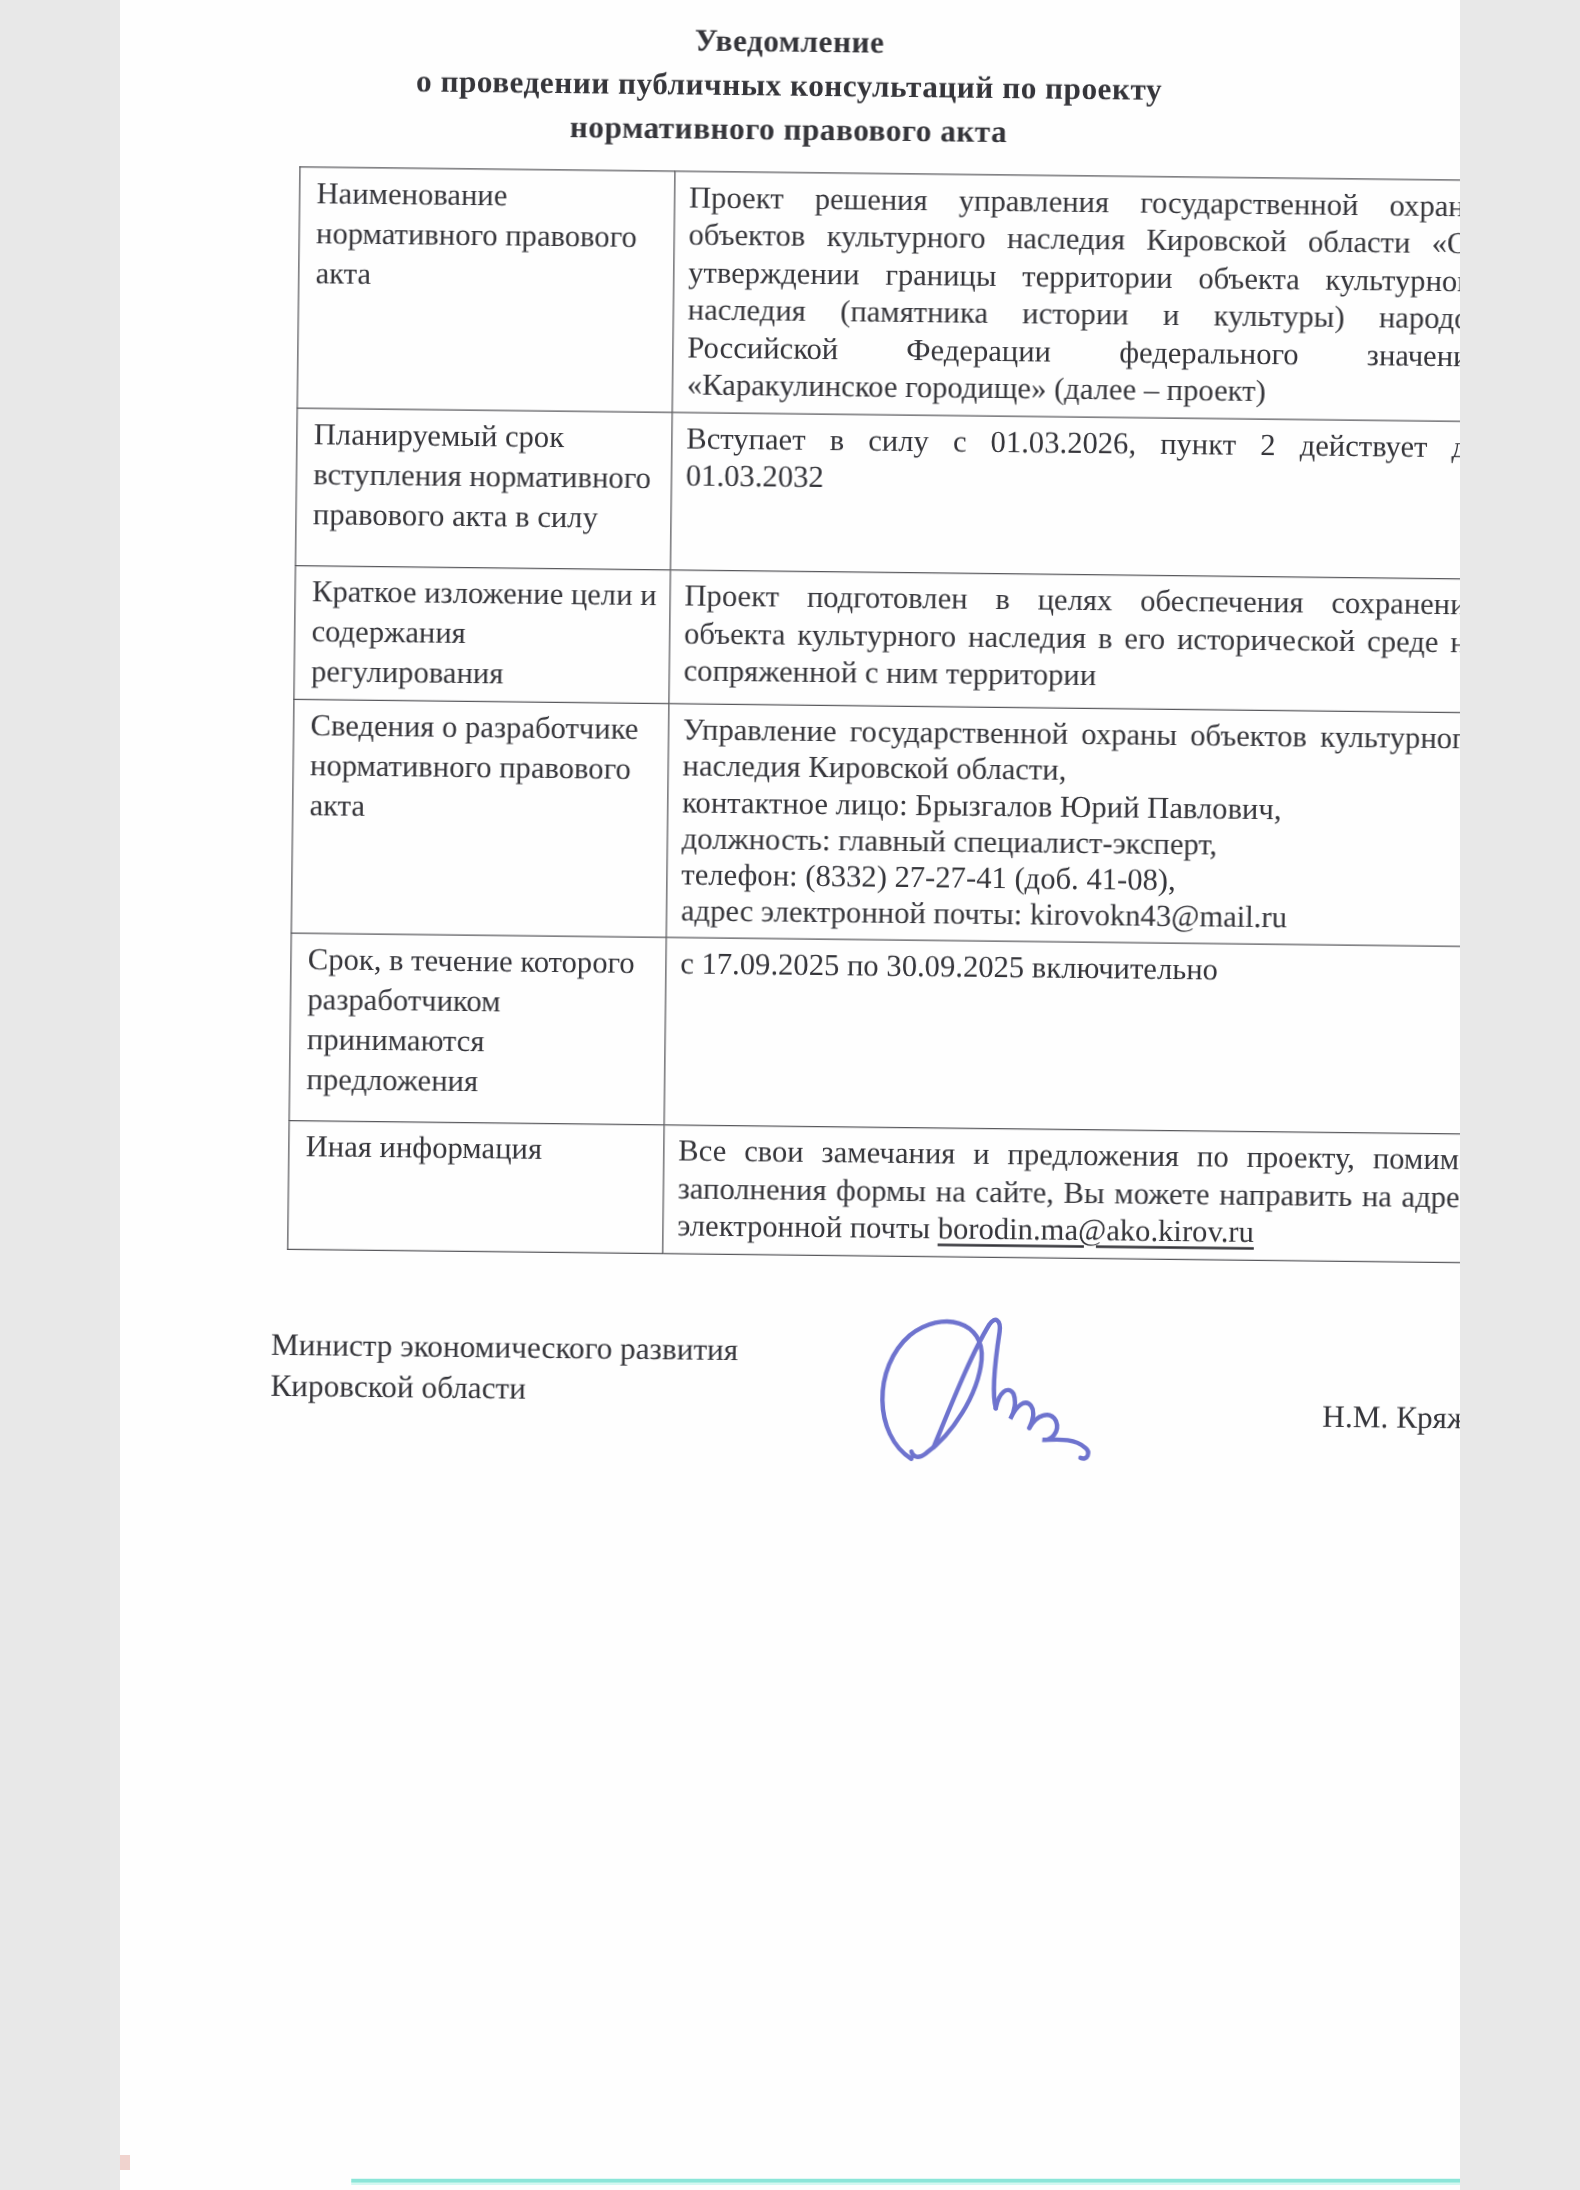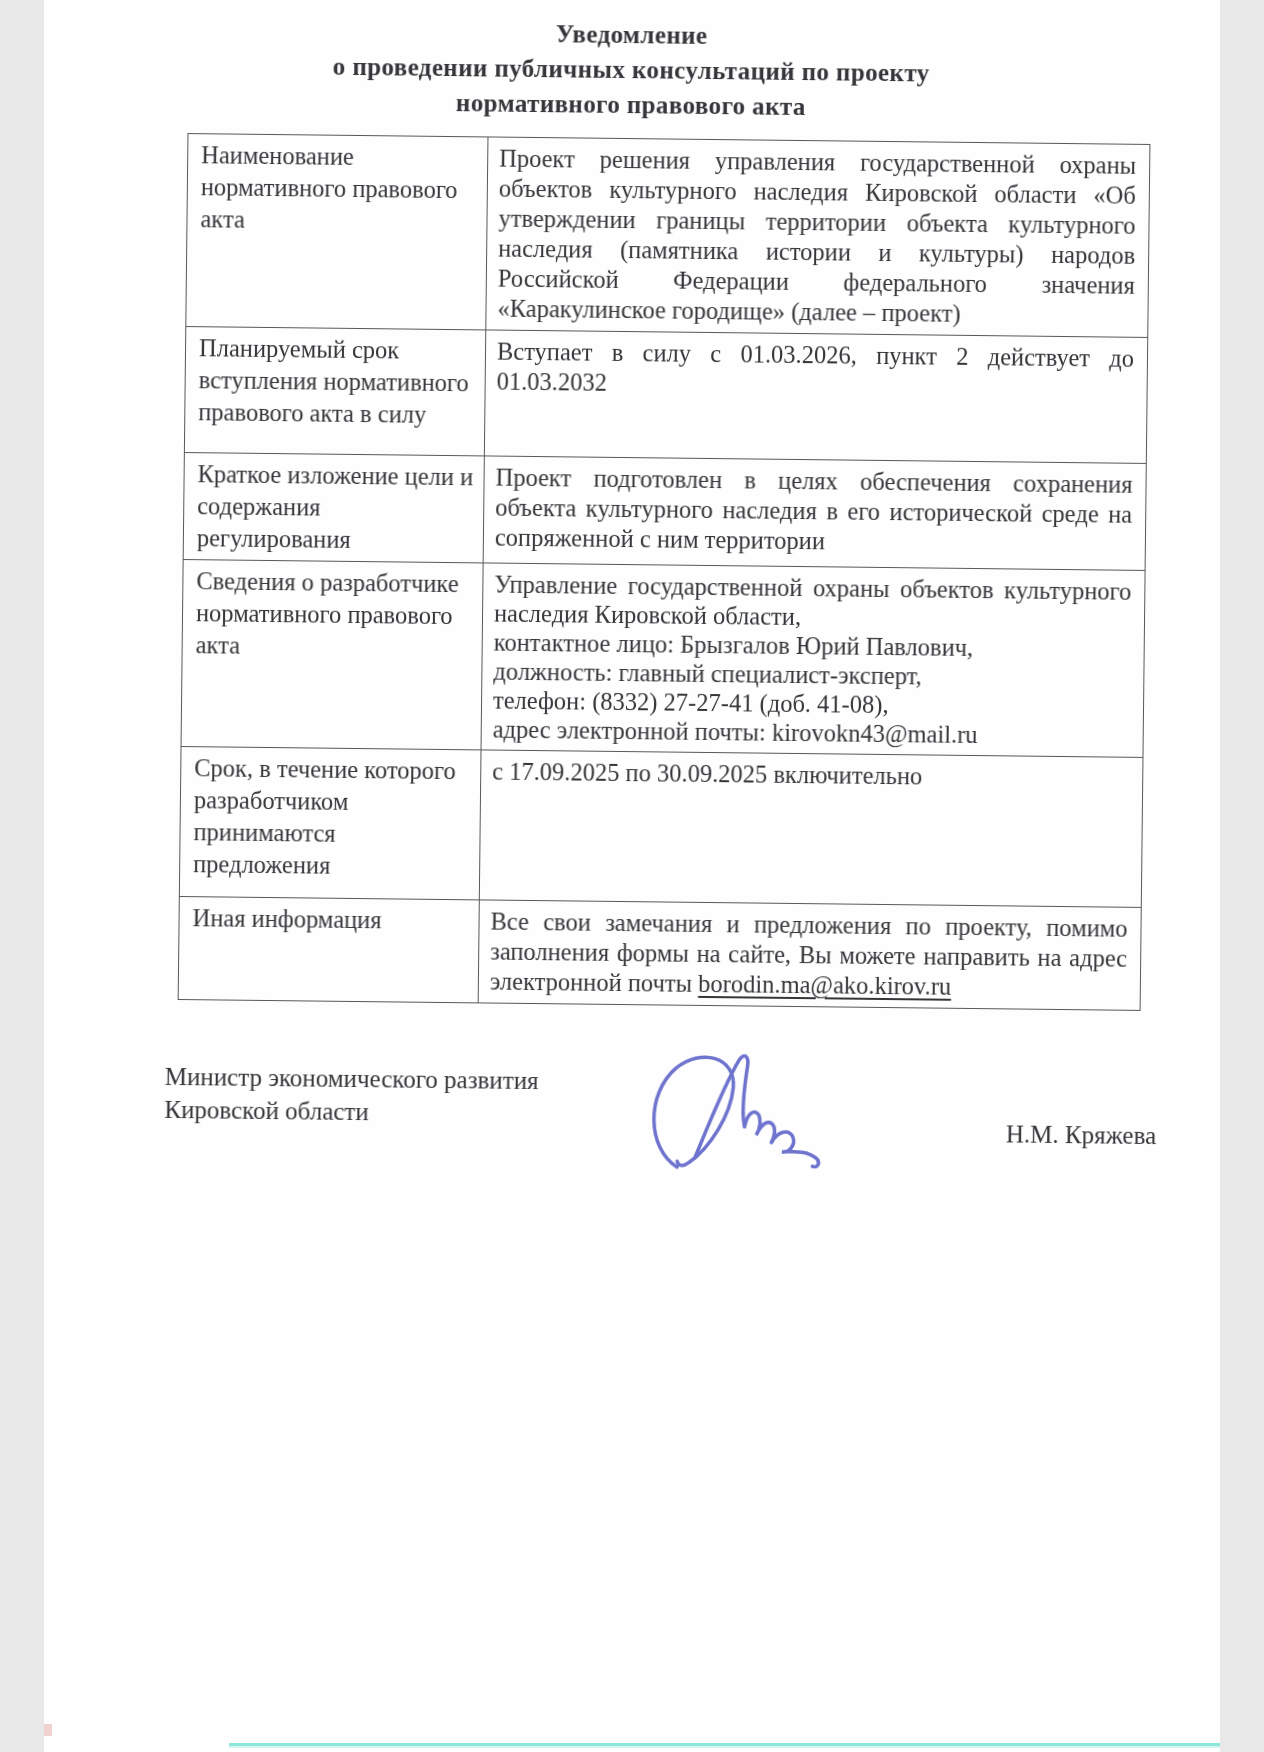--- a/index.html
+++ b/index.html
@@ -1,24 +1,23 @@
 <!DOCTYPE html>
 <html lang="ru" style="--ink: #35353a; --border: #58585c; --signature_ink: #5a60c8; --scan_line: #7fe3d4;"><head>
 <meta charset="utf-8">
 <style>
   html,body{margin:0;padding:0;background:#e8e8e8;}
   .sheet{
     position:relative;
-    width:1164px;height:1752px;
+    width:1072px;height:1752px;
     margin:0 auto;
     background:#fefefe;
     overflow:hidden;
     font-family:"Liberation Serif","DejaVu Serif",serif;
     color:var(--ink,#35353a);
-    padding-left:12px;
   }
   
   .content{
     position:absolute;left:0;top:0;right:0;
     transform:rotate(0.65deg);
     transform-origin:140px 0;
   }
   .title{
     margin-top:12px;
     text-align:center;

